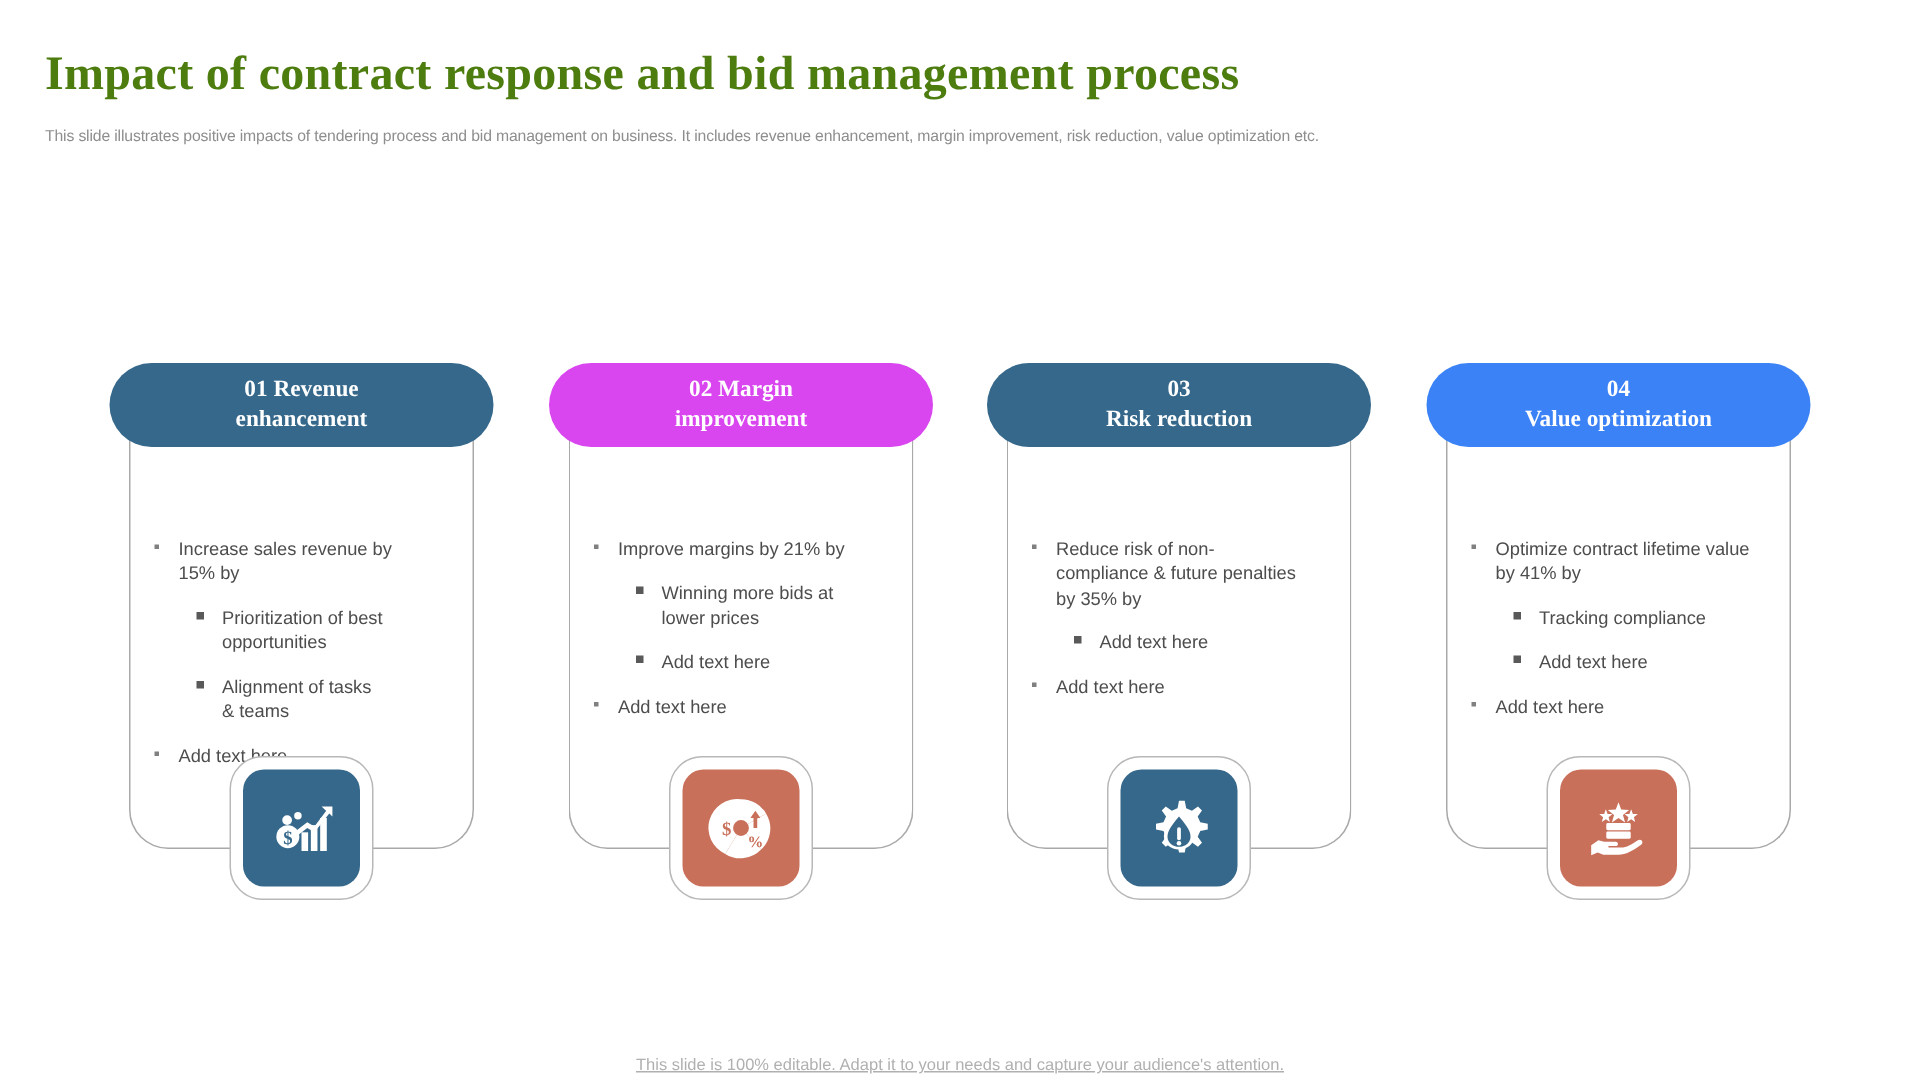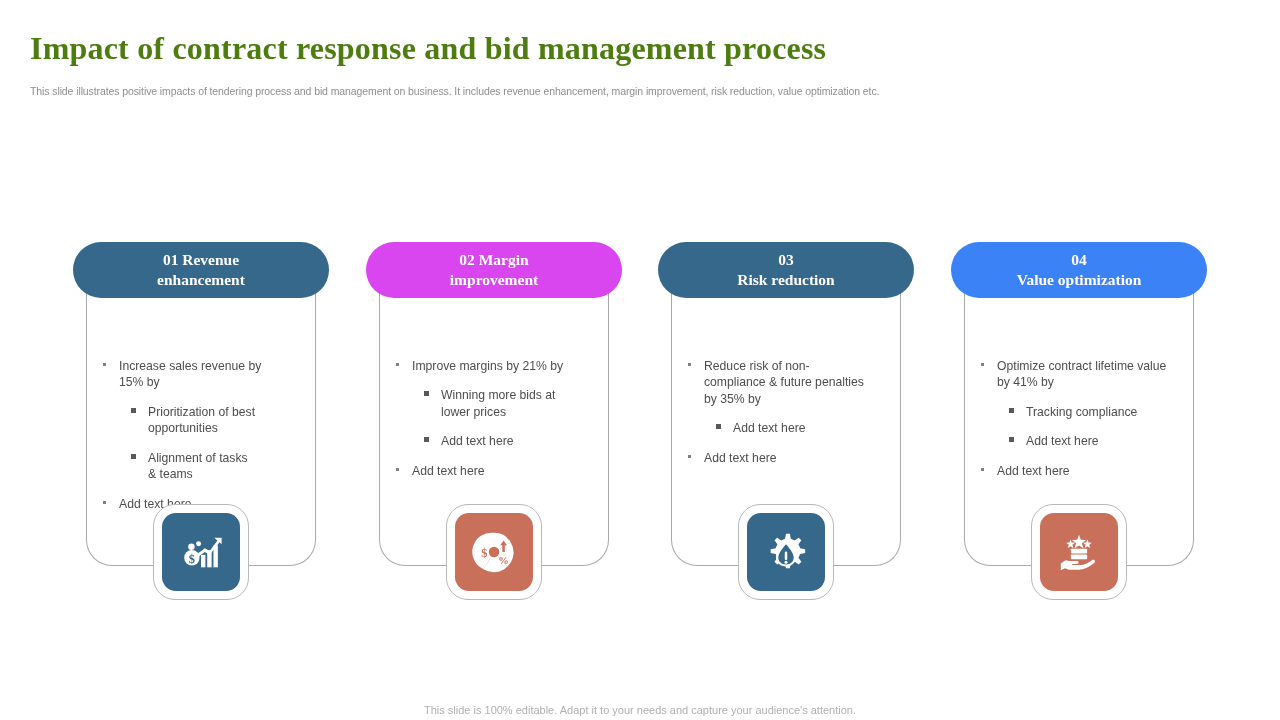--- a/index.html
+++ b/index.html
@@ -167,20 +167,21 @@
 
   
   .footer-note {
     position: absolute;
     left: 0;
     top: 704px;
     width: 1280px;
     text-align: center;
     font-size: 11px;
     color: #b0b0b0;
+    text-decoration: underline;
   }
 </style>
 </head>
 <body>
 
 <div class="slide-title">Impact of contract response and bid management process</div>
 <div class="slide-subtitle">This slide illustrates positive impacts of tendering process and bid management on business. It includes revenue enhancement, margin improvement, risk reduction, value optimization etc.</div>
 
 <div class="cards">
     <div class="card c0">

